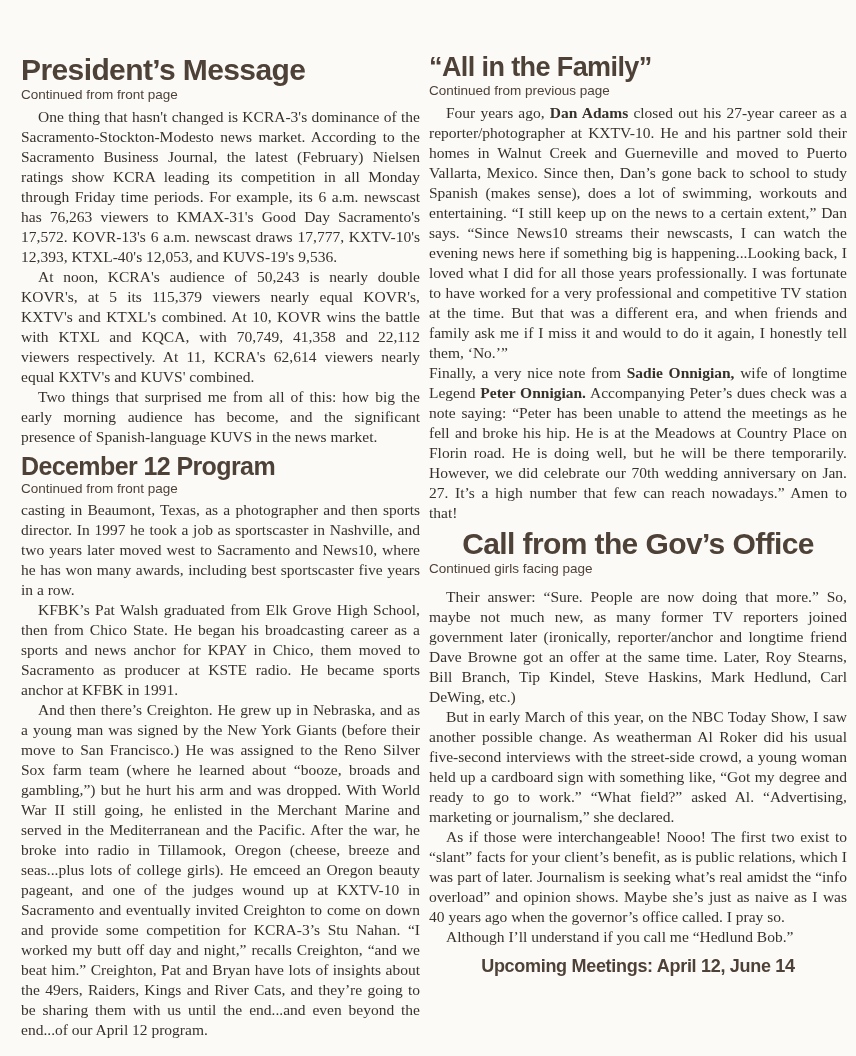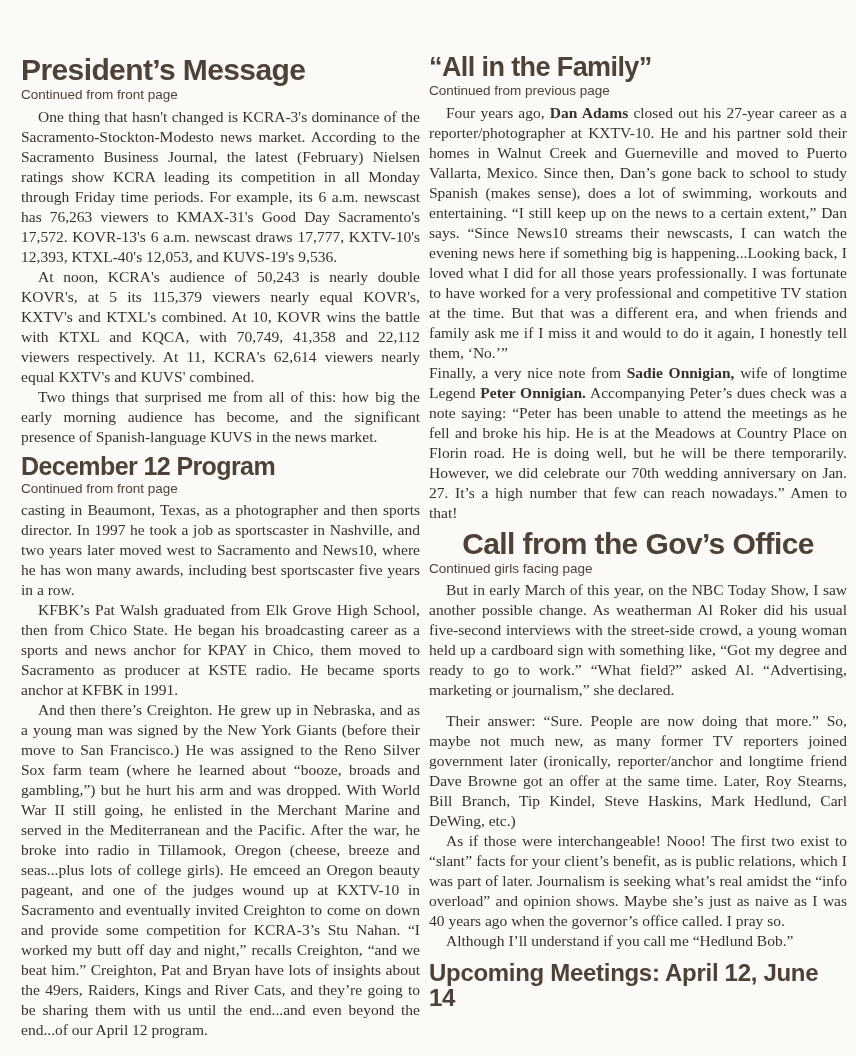--- a/index.html
+++ b/index.html
@@ -20,21 +20,21 @@
     font-weight: 700;
     color: #4e4238;
     margin: 0;
     line-height: 1.04;
     letter-spacing: -0.6px;
   }
   .h-pm  { font-size: 30px; }
   .h-a12 { font-size: 25px; margin-top: 6px; }
   .h-aif { font-size: 27px; }
   .h-gov { font-size: 30px; margin-top: 5px; text-align: center; }
-  .h-up  { font-size: 24px; margin-top: 10px; letter-spacing: -0.3px; }
+  .h-up  { font-size: 18px; margin-top: 10px; letter-spacing: -0.3px; text-align: center; }
 
   .continued {
     font-family: "Liberation Sans", sans-serif;
     font-size: 13.5px;
     color: #4e4238;
     margin: 2px 0 4px 0;
     line-height: 1.15;
   }
 
   .para {
@@ -78,22 +78,22 @@
     <section>
       <h1 class="headline h-aif">“All in the Family”</h1>
       <div class="continued">Continued from previous page</div>
       <p class="para ind"><span>Four years ago, </span><span class="b">Dan Adams</span><span> closed out his 27-year career as a reporter/photographer at KXTV-10. He and his partner sold their homes in Walnut Creek and Guerneville and moved to Puerto Vallarta, Mexico. Since then, Dan’s gone back to school to study Spanish (makes sense), does a lot of swimming, workouts and entertaining. “I still keep up on the news to a certain extent,” Dan says. “Since News10 streams their newscasts, I can watch the evening news here if something big is happening...Looking back, I loved what I did for all those years professionally. I was fortunate to have worked for a very professional and competitive TV station at the time. But that was a different era, and when friends and family ask me if I miss it and would to do it again, I honestly tell them, ‘No.’”</span></p>
       <p class="para"><span>Finally, a very nice note from </span><span class="b">Sadie Onnigian,</span><span> wife of longtime Legend </span><span class="b">Peter Onnigian.</span><span> Accompanying Peter’s dues check was a note saying: “Peter has been unable to attend the meetings as he fell and broke his hip. He is at the Meadows at Country Place on Florin road. He is doing well, but he will be there temporarily. However, we did celebrate our 70th wedding anniversary on Jan. 27. It’s a high number that few can reach nowadays.” Amen to that!</span></p>
     </section>
 
     <section>
       <h1 class="headline h-gov">Call from the Gov’s Office</h1>
       <div class="continued">Continued girls facing page</div>
+      <p class="para ind gap-top">Their answer: “Sure. People are now doing that more.” So, maybe not much new, as many former TV reporters joined government later (ironically, reporter/anchor and longtime friend Dave Browne got an offer at the same time. Later, Roy Stearns, Bill Branch, Tip Kindel, Steve Haskins, Mark Hedlund, Carl DeWing, etc.)</p>
       <p class="para ind">But in early March of this year, on the NBC Today Show, I saw another possible change. As weatherman Al Roker did his usual five-second interviews with the street-side crowd, a young woman held up a cardboard sign with something like, “Got my degree and ready to go to work.” “What field?” asked Al. “Advertising, marketing or journalism,” she declared.</p>
-      <p class="para ind gap-top">Their answer: “Sure. People are now doing that more.” So, maybe not much new, as many former TV reporters joined government later (ironically, reporter/anchor and longtime friend Dave Browne got an offer at the same time. Later, Roy Stearns, Bill Branch, Tip Kindel, Steve Haskins, Mark Hedlund, Carl DeWing, etc.)</p>
       <p class="para ind">As if those were interchangeable! Nooo! The first two exist to “slant” facts for your client’s benefit, as is public relations, which I was part of later. Journalism is seeking what’s real amidst the “info overload” and opinion shows. Maybe she’s just as naive as I was 40 years ago when the governor’s office called. I pray so.</p>
       <p class="para ind">Although I’ll understand if you call me “Hedlund Bob.”</p>
     </section>
 
     <section>
       <h2 class="headline h-up">Upcoming Meetings: April 12, June 14</h2>
     </section>
 
   </div>
 

